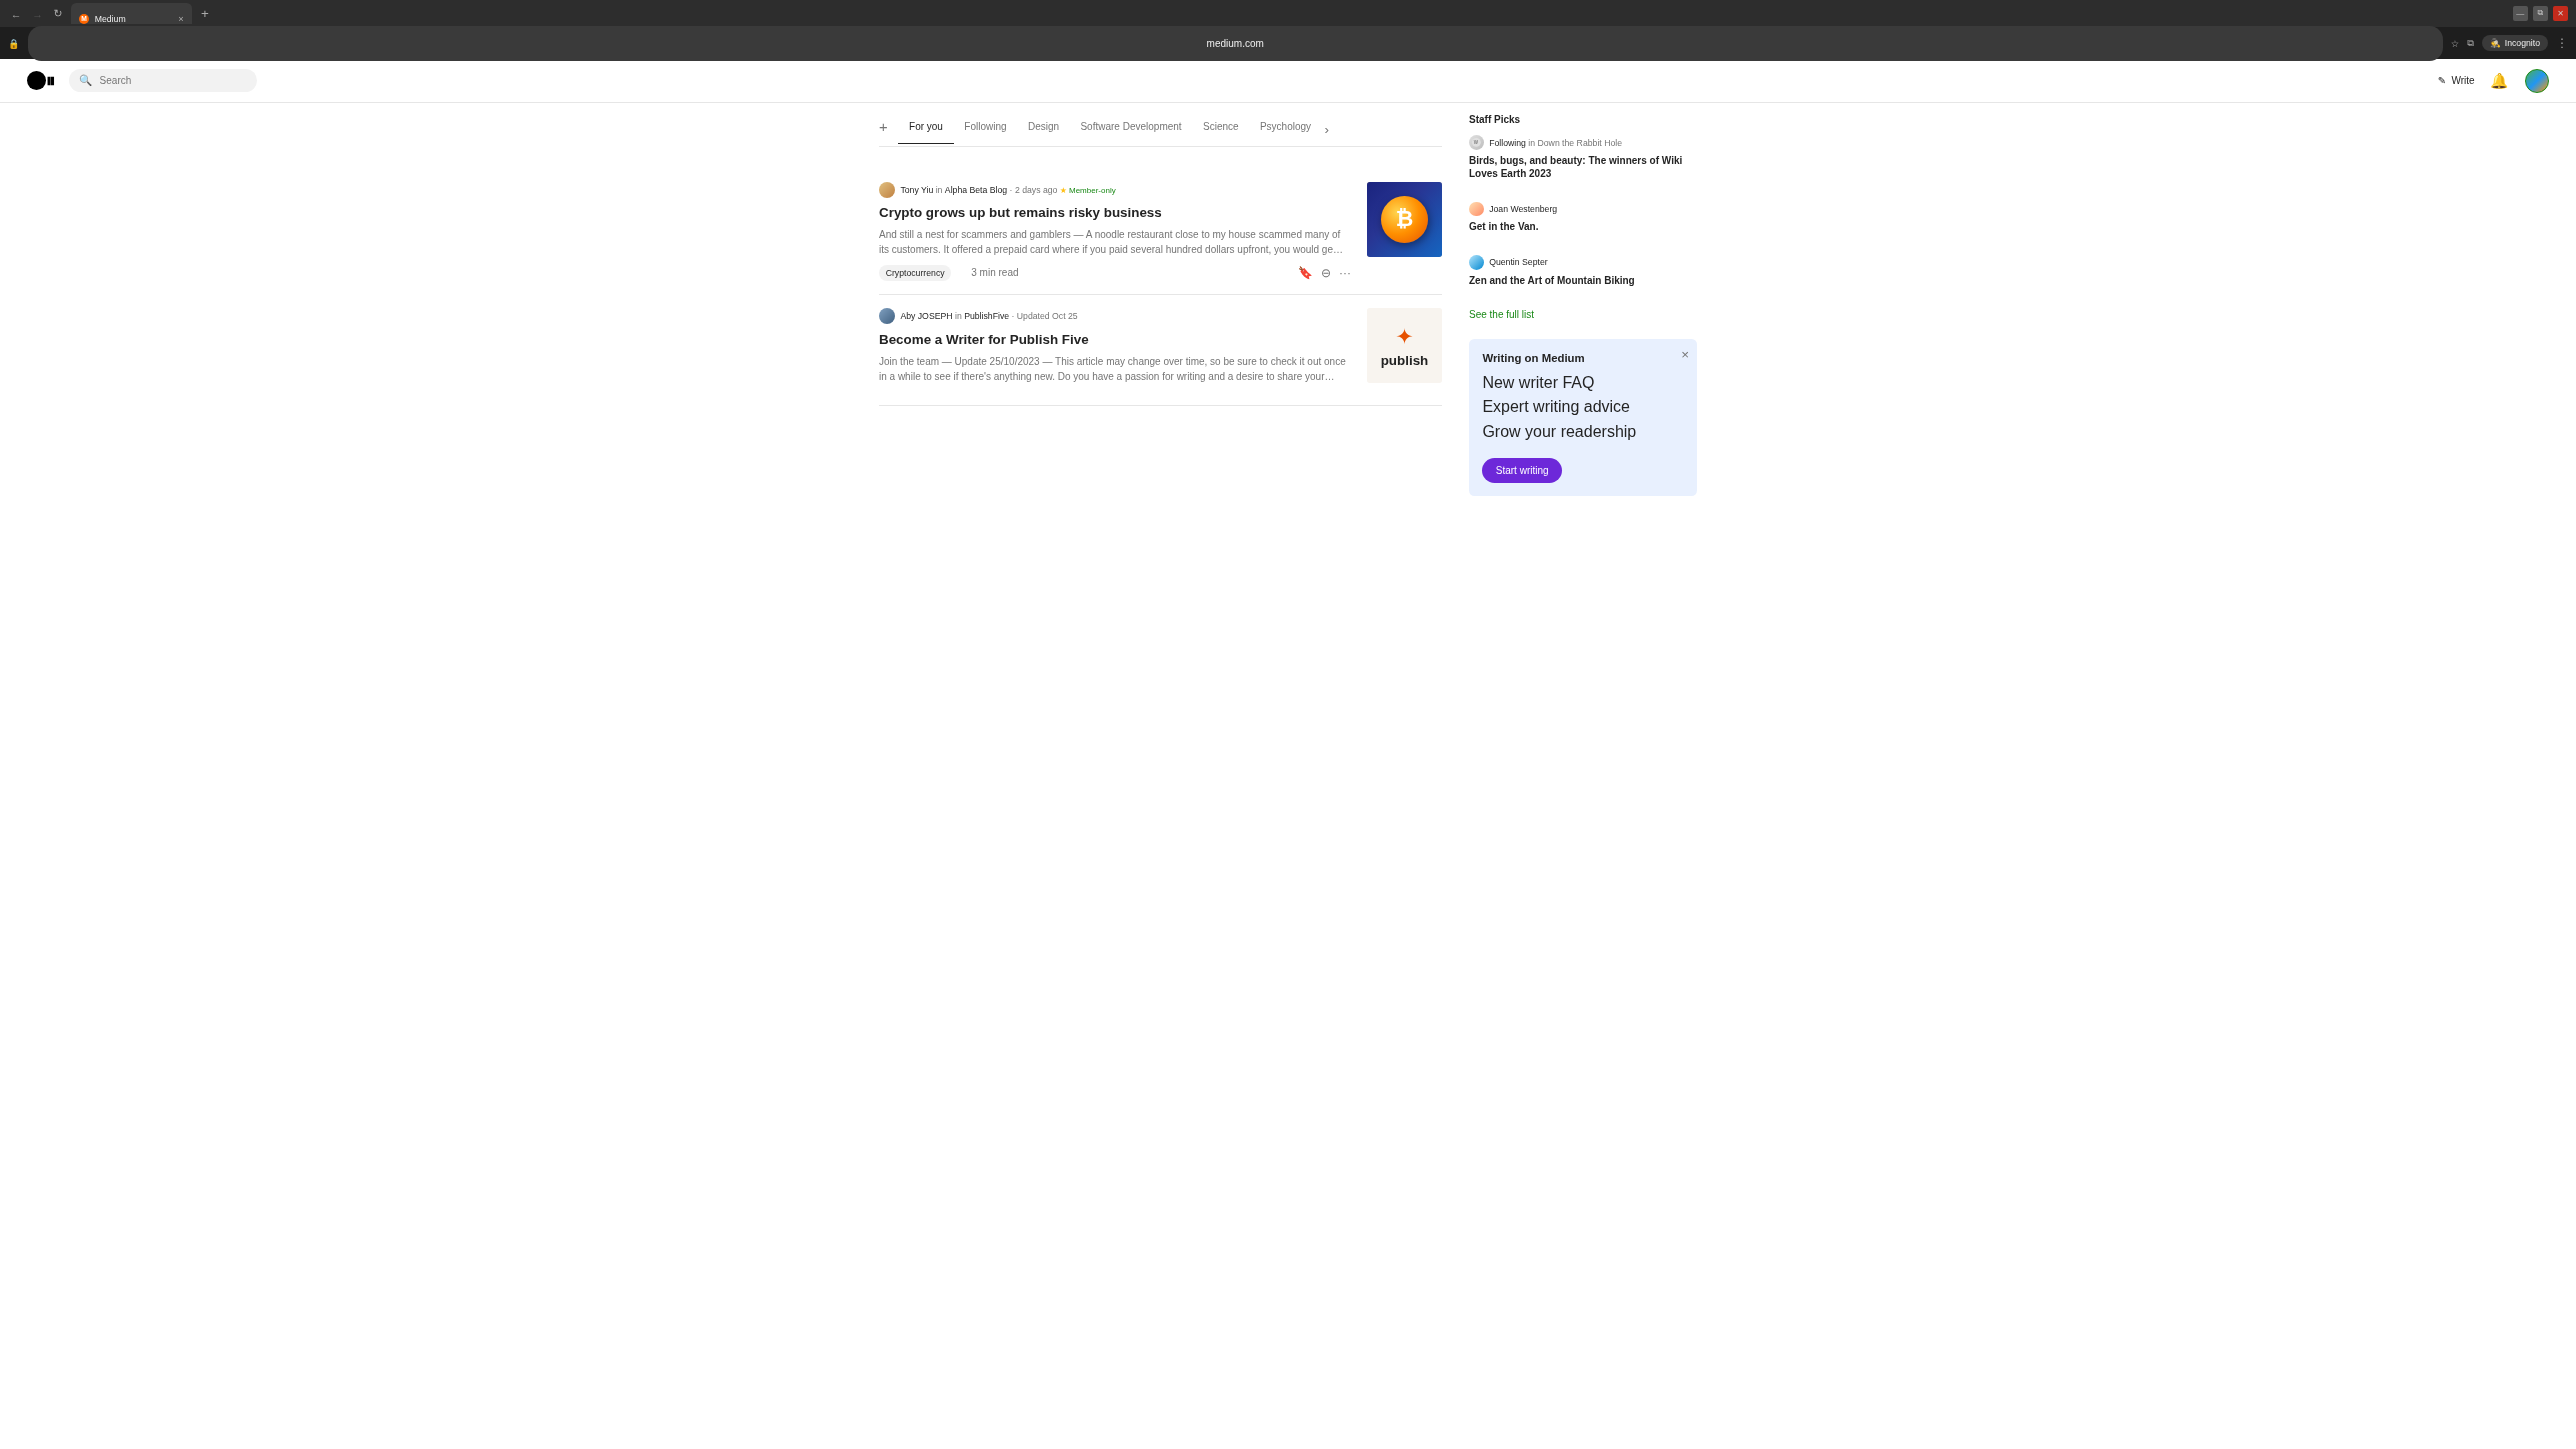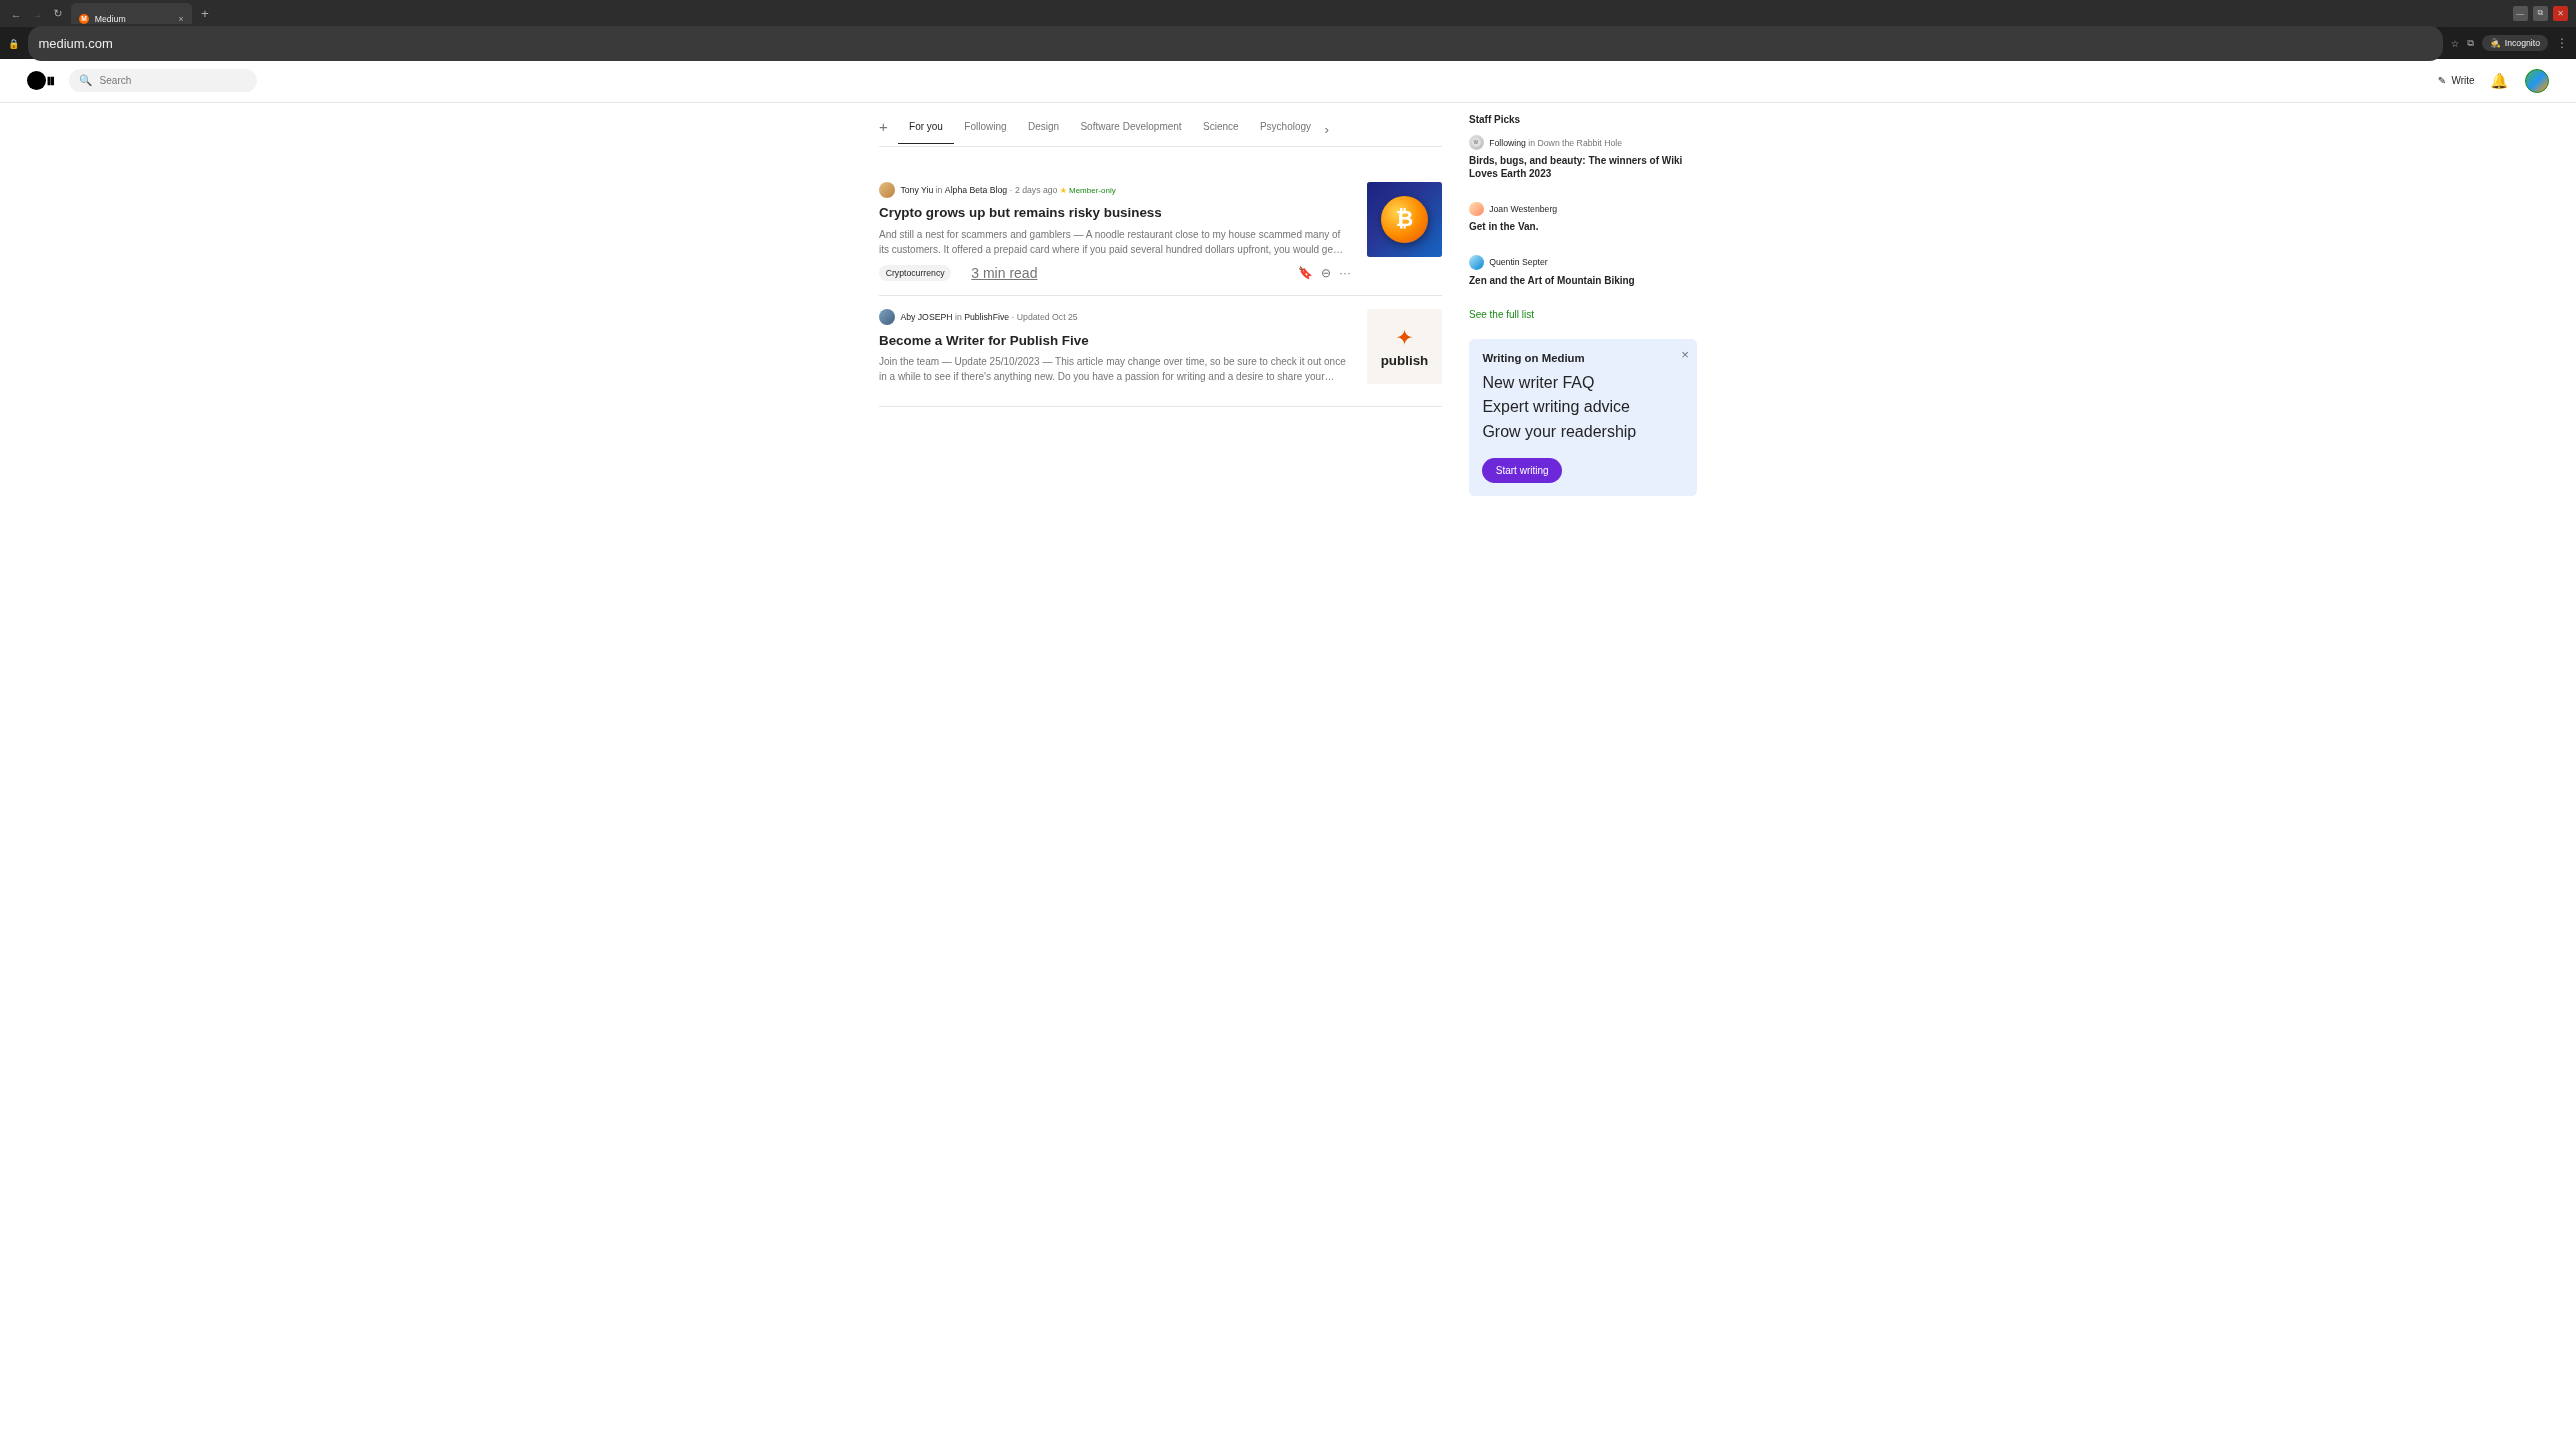--- a/index.html
+++ b/index.html
@@ -63,22 +63,23 @@
       height: 32px;
     }
     .nav-btn { background: none; border: none; color: #aaa; font-size: 12px; cursor: pointer; padding: 2.7px; }
     .address-input {
       flex: 1;
       background: #3a3a3a;
       border: none;
       border-radius: 13.4px;
       padding: 4px 10.7px;
       color: #eee;
-      font-size: 13px;
+      font-size: 10px;
       height: 35px;
+      text-align: center;
     }
     .addr-icon { color: #aaa; font-size: 9.4px; }
     .incognito-badge {
       display: flex; align-items: center; gap: 4px;
       background: #3a3a3a;
       border-radius: 10.7px;
       padding: 2.7px 8px;
       color: #eee;
       font-size: 8.7px;
     }
@@ -243,21 +244,21 @@
       align-items: center;
       gap: 20px;
     }
     .article-tag {
       background: #f2f2f2;
       border-radius: 13.4px;
       padding: 2.7px 6.7px;
       font-size: 8.7px;
       color: #242424;
     }
-    .read-time { font-size: 14px; color: #757575; text-decoration: underline; }
+    .read-time { font-size: 10px; color: #757575; }
     .article-actions {
       display: flex; align-items: center; gap: 8px;
       margin-left: auto;
     }
     .action-btn {
       background: none; border: none;
       color: #757575; font-size: 12px;
       cursor: pointer;
     }
     .article-thumb {

